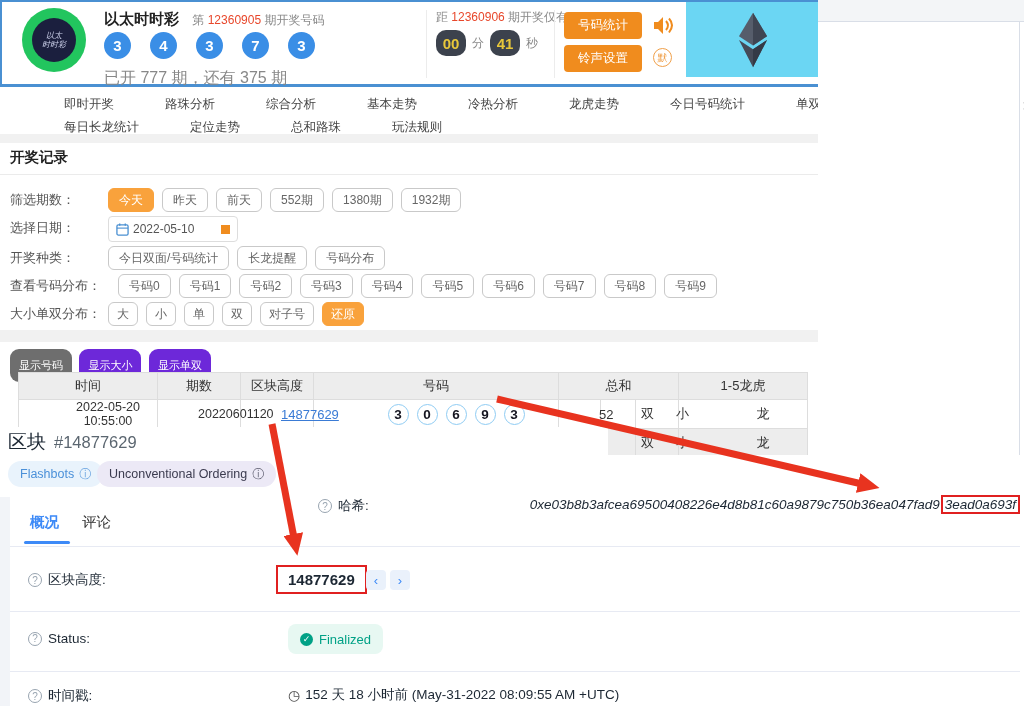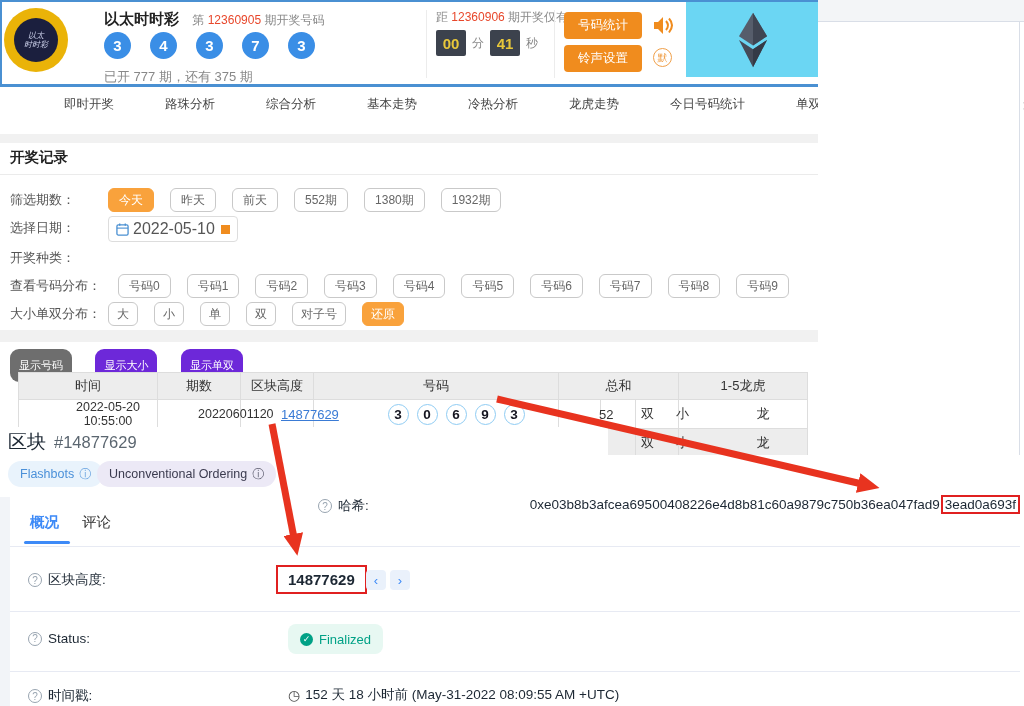--- a/index.html
+++ b/index.html
@@ -4,66 +4,66 @@
 <style>
   * { margin:0; padding:0; box-sizing:border-box; }
   html,body { width:1024px; height:706px; }
   body { position:relative; background:#fff; font-family:"Liberation Sans",sans-serif; overflow:hidden; color:#333; }
   .abs { position:absolute; }
 
   
   .lottery { left:0; top:0; width:818px; height:456px; background:#fff; z-index:1; }
   .hdr { left:0; top:0; width:818px; height:87px; background:#fff;
          border-top:2px solid #4a90d2; border-left:2px solid #4a90d2; border-bottom:3px solid #4a90d2; }
-  .logo-ring { left:2px; top:6px; width:64px; height:64px; border-radius:50%; background:#eab308; }
+  .logo-ring { left:20px; top:6px; width:64px; height:64px; border-radius:50%; background:#22c55e; }
   .logo-core { left:10px; top:10px; width:44px; height:44px; border-radius:50%; background:#1b1f3e;
                color:#cfd4ee; font-size:8px; font-style:italic; display:flex; flex-direction:column;
                align-items:center; justify-content:center; line-height:9px; }
   .title-row { left:102px; top:8px; font-size:12px; color:#888; white-space:nowrap; }
   .title-row .t { font-size:15px; font-weight:bold; color:#222; margin-right:10px; }
   .title-row .red { color:#e8472b; }
   .balls-row { left:102px; top:30px; display:flex; gap:19px; }
   .ball-b { width:27px; height:27px; border-radius:50%; background:#3a8ee6; color:#fff; font-weight:bold;
             font-size:15px; display:flex; align-items:center; justify-content:center; }
-  .progress { left:102px; top:66px; font-size:13px; color:#888; }
+  .progress { left:102px; top:66px; font-size:16px; color:#888; }
   .vline { width:1px; background:#ececec; }
   .cd-text { left:434px; top:7px; font-size:12px; color:#888; white-space:nowrap; }
   .cd-text .red { color:#e8472b; }
   .cd-digits { left:434px; top:28px; display:flex; align-items:center; font-size:12px; color:#888; }
-  .dbox { width:30px; height:26px; background:#3c424d; border-radius:2px; color:#e8c73a; font-weight:bold;
+  .dbox { width:30px; height:26px; background:#3c424d; border-radius:10px; color:#e8c73a; font-weight:bold;
           font-size:15px; display:flex; align-items:center; justify-content:center; }
   .dunit { margin:0 6px; }
   .obtn { width:78px; height:27px; background:#f08c1e; border-radius:4px; color:#fff; font-size:12.5px;
           display:flex; align-items:center; justify-content:center; cursor:pointer; }
   .ring-ic { left:651px; top:46px; width:19px; height:19px; border:1.5px solid #f0a04a; border-radius:50%;
              color:#f0a04a; font-size:10px; display:flex; align-items:center; justify-content:center; }
   .eth-banner { left:684px; top:0; width:134px; height:75px; background:#6bd6f3; display:flex;
                 align-items:center; justify-content:center; }
 
   
   .nav-row { left:28px; width:790px; display:flex; flex-wrap:nowrap; font-size:12.5px; color:#444; }
   .nav-row span { margin-right:15px; white-space:nowrap; cursor:pointer;padding-left:36px; }
   .band { left:0; width:818px; background:#f1f1f1; }
 
   .sec-title { left:10px; top:148px; font-size:14.5px; font-weight:bold; color:#222; }
   .sec-line { left:0; top:174px; width:818px; height:1px; background:#ebebeb; }
 
   .frow { left:10px; height:28px; display:flex; align-items:center; font-size:13px; color:#555; }
-  .fctrl { left:108px; display:flex; align-items:center; gap:16px; }
+  .fctrl { left:108px; display:flex; align-items:center; gap:8px; }
   .pill { height:24px; padding:0 10px; border:1px solid #c9c9c9; border-radius:6px; background:#fff;
           color:#666; font-size:12px; display:inline-flex; align-items:center; cursor:pointer; white-space:nowrap; }
   .pill.sel { background:#f9a23c; border-color:#f9a23c; color:#fff; }
   .pill.sm { padding:0 8px; }
   .date-inp { width:130px; height:26px; border:1px solid #ddd; border-radius:4px; display:flex;
               align-items:center; padding:0 7px; cursor:pointer; background:#fff; }
-  .date-inp .dv { font-size:16px; color:#555; margin-left:4px; }
+  .date-inp .dv { font-size:12px; color:#555; margin-left:4px; }
   .osq { width:9px; height:9px; background:#f08c1e; margin-left:auto; }
 
   .tgl { height:33px; padding:0 9px; border-radius:9px; color:#fff; font-size:11px; display:inline-flex;
-         align-items:center; cursor:pointer; margin-right:19px; }
+         align-items:center; cursor:pointer; margin-right:3px; }
   .tgl.dark { background:#6e6e6e; } .tgl.lite { background:#6d28d9; }
 
   table.res { left:18px; top:372px; border-collapse:collapse; table-layout:fixed; width:789px; font-size:13px; }
   table.res th, table.res td { border:1px solid #ddd; text-align:center; font-weight:normal; color:#333; }
   table.res th { background:#ededed; height:27px; }
   table.res td { height:28px;padding-left:40px; }
   tr.r2 td { background:#ededed; }
   .lnk { color:#3a7bd5; text-decoration:underline; cursor:pointer; }
   .tballs { display:flex; gap:8px; justify-content:center; }
   .ball-t { width:21px; height:21px; border-radius:50%; border:1.5px solid #8fccf3; background:#fff;
@@ -80,21 +80,21 @@
   .blk-head .num { font-size:16.5px; color:#5b6670; margin-left:8px; font-weight:normal; }
   .badge { top:461px; height:26px; border-radius:13px; font-size:12.5px; display:inline-flex;
            align-items:center; gap:5px; padding:0 12px; cursor:pointer; white-space:nowrap; }
   .badge.fb { left:8px; background:#e9f3fc; color:#4a90d9; }
   .badge.uo { left:97px; background:#ece9f6; color:#3b3b4f; }
   .i-ic { font-size:12px; opacity:.8; }
   .help { width:14px; height:14px; border:1px solid #98a4b0; border-radius:50%; color:#98a4b0; font-size:10px;
           display:inline-flex; align-items:center; justify-content:center; flex:0 0 auto; }
   .help::before { content:"?"; }
   .es-label { display:flex; align-items:center; gap:6px; font-size:13.5px; color:#1c2733; white-space:nowrap; }
-  .hash-val { top:497px; right:4px; font-size:13.5px; color:#1c2733; white-space:nowrap; }
+  .hash-val { top:497px; right:4px; font-size:13.5px; color:#1c2733; white-space:nowrap;font-style:italic; }
   .hash-hl { border:2px solid #e02020; padding:0 2px; margin-left:1px; }
   .card-strip { left:0; top:497px; width:10px; height:209px; background:#f2f4f8; }
   .tab { top:513px; font-size:14.5px; cursor:pointer; }
   .tab.on { color:#3d8af7; font-weight:bold; }
   .tab-underline { left:24px; top:541px; width:46px; height:3px; background:#3d8af7; border-radius:2px; }
   .hline { height:1px; background:#e7eaf3; }
   .hbox { left:276px; top:565px; border:2px solid #e02020; padding:4px 10px; font-size:15px; font-weight:bold; color:#1c2733; }
   .chev { top:570px; width:20px; height:20px; background:#eaf1fb; border-radius:4px; color:#3d8af7;
           font-size:13px; display:flex; align-items:center; justify-content:center; cursor:pointer; }
   .st-badge { left:288px; top:624px; height:30px; background:#e7f8f2; border-radius:8px; padding:0 12px;
@@ -175,20 +175,26 @@
     <span>冷热分析</span>
     <span>龙虎走势</span>
     <span>今日号码统计</span>
     <span>单双大小历史</span>
     <span>号码路珠</span>
     <span>形态走势</span>
     <span>单双大小路珠</span>
     <span>历史号码统计</span>
     <span>两面统计</span>
   </div>
+  <div class="abs nav-row" style="top:119px;">
+    <span>每日长龙统计</span>
+    <span>定位走势</span>
+    <span>总和路珠</span>
+    <span>玩法规则</span>
+  </div>
 
   <div class="abs band" style="top:134px; height:9px;"></div>
 
   <div class="abs sec-title">开奖记录</div>
   <div class="abs sec-line"></div>
 
   <div class="abs frow" style="top:186px;">筛选期数：</div>
   <div class="abs fctrl" style="top:188px;">
     <span class="pill sel">今天</span>
     <span class="pill">昨天</span>
@@ -206,20 +212,25 @@
         <line x1="1" y1="5.5" x2="13" y2="5.5" stroke="#4a90d2" stroke-width="1.2"></line>
         <line x1="4" y1="0.5" x2="4" y2="3" stroke="#4a90d2" stroke-width="1.4"></line>
         <line x1="10" y1="0.5" x2="10" y2="3" stroke="#4a90d2" stroke-width="1.4"></line>
       </svg>
       <span class="dv">2022-05-10</span>
       <span class="osq"></span>
     </div>
   </div>
 
   <div class="abs frow" style="top:244px;">开奖种类：</div>
+  <div class="abs fctrl" style="top:246px;">
+    <span class="pill">今日双面/号码统计</span>
+    <span class="pill">长龙提醒</span>
+    <span class="pill">号码分布</span>
+  </div>
 
   <div class="abs frow" style="top:272px;">查看号码分布：</div>
   <div class="abs fctrl" style="top:274px;padding-left:10px;">
     <span class="pill">号码0</span>
     <span class="pill">号码1</span>
     <span class="pill">号码2</span>
     <span class="pill">号码3</span>
     <span class="pill">号码4</span>
     <span class="pill">号码5</span>
     <span class="pill">号码6</span>

